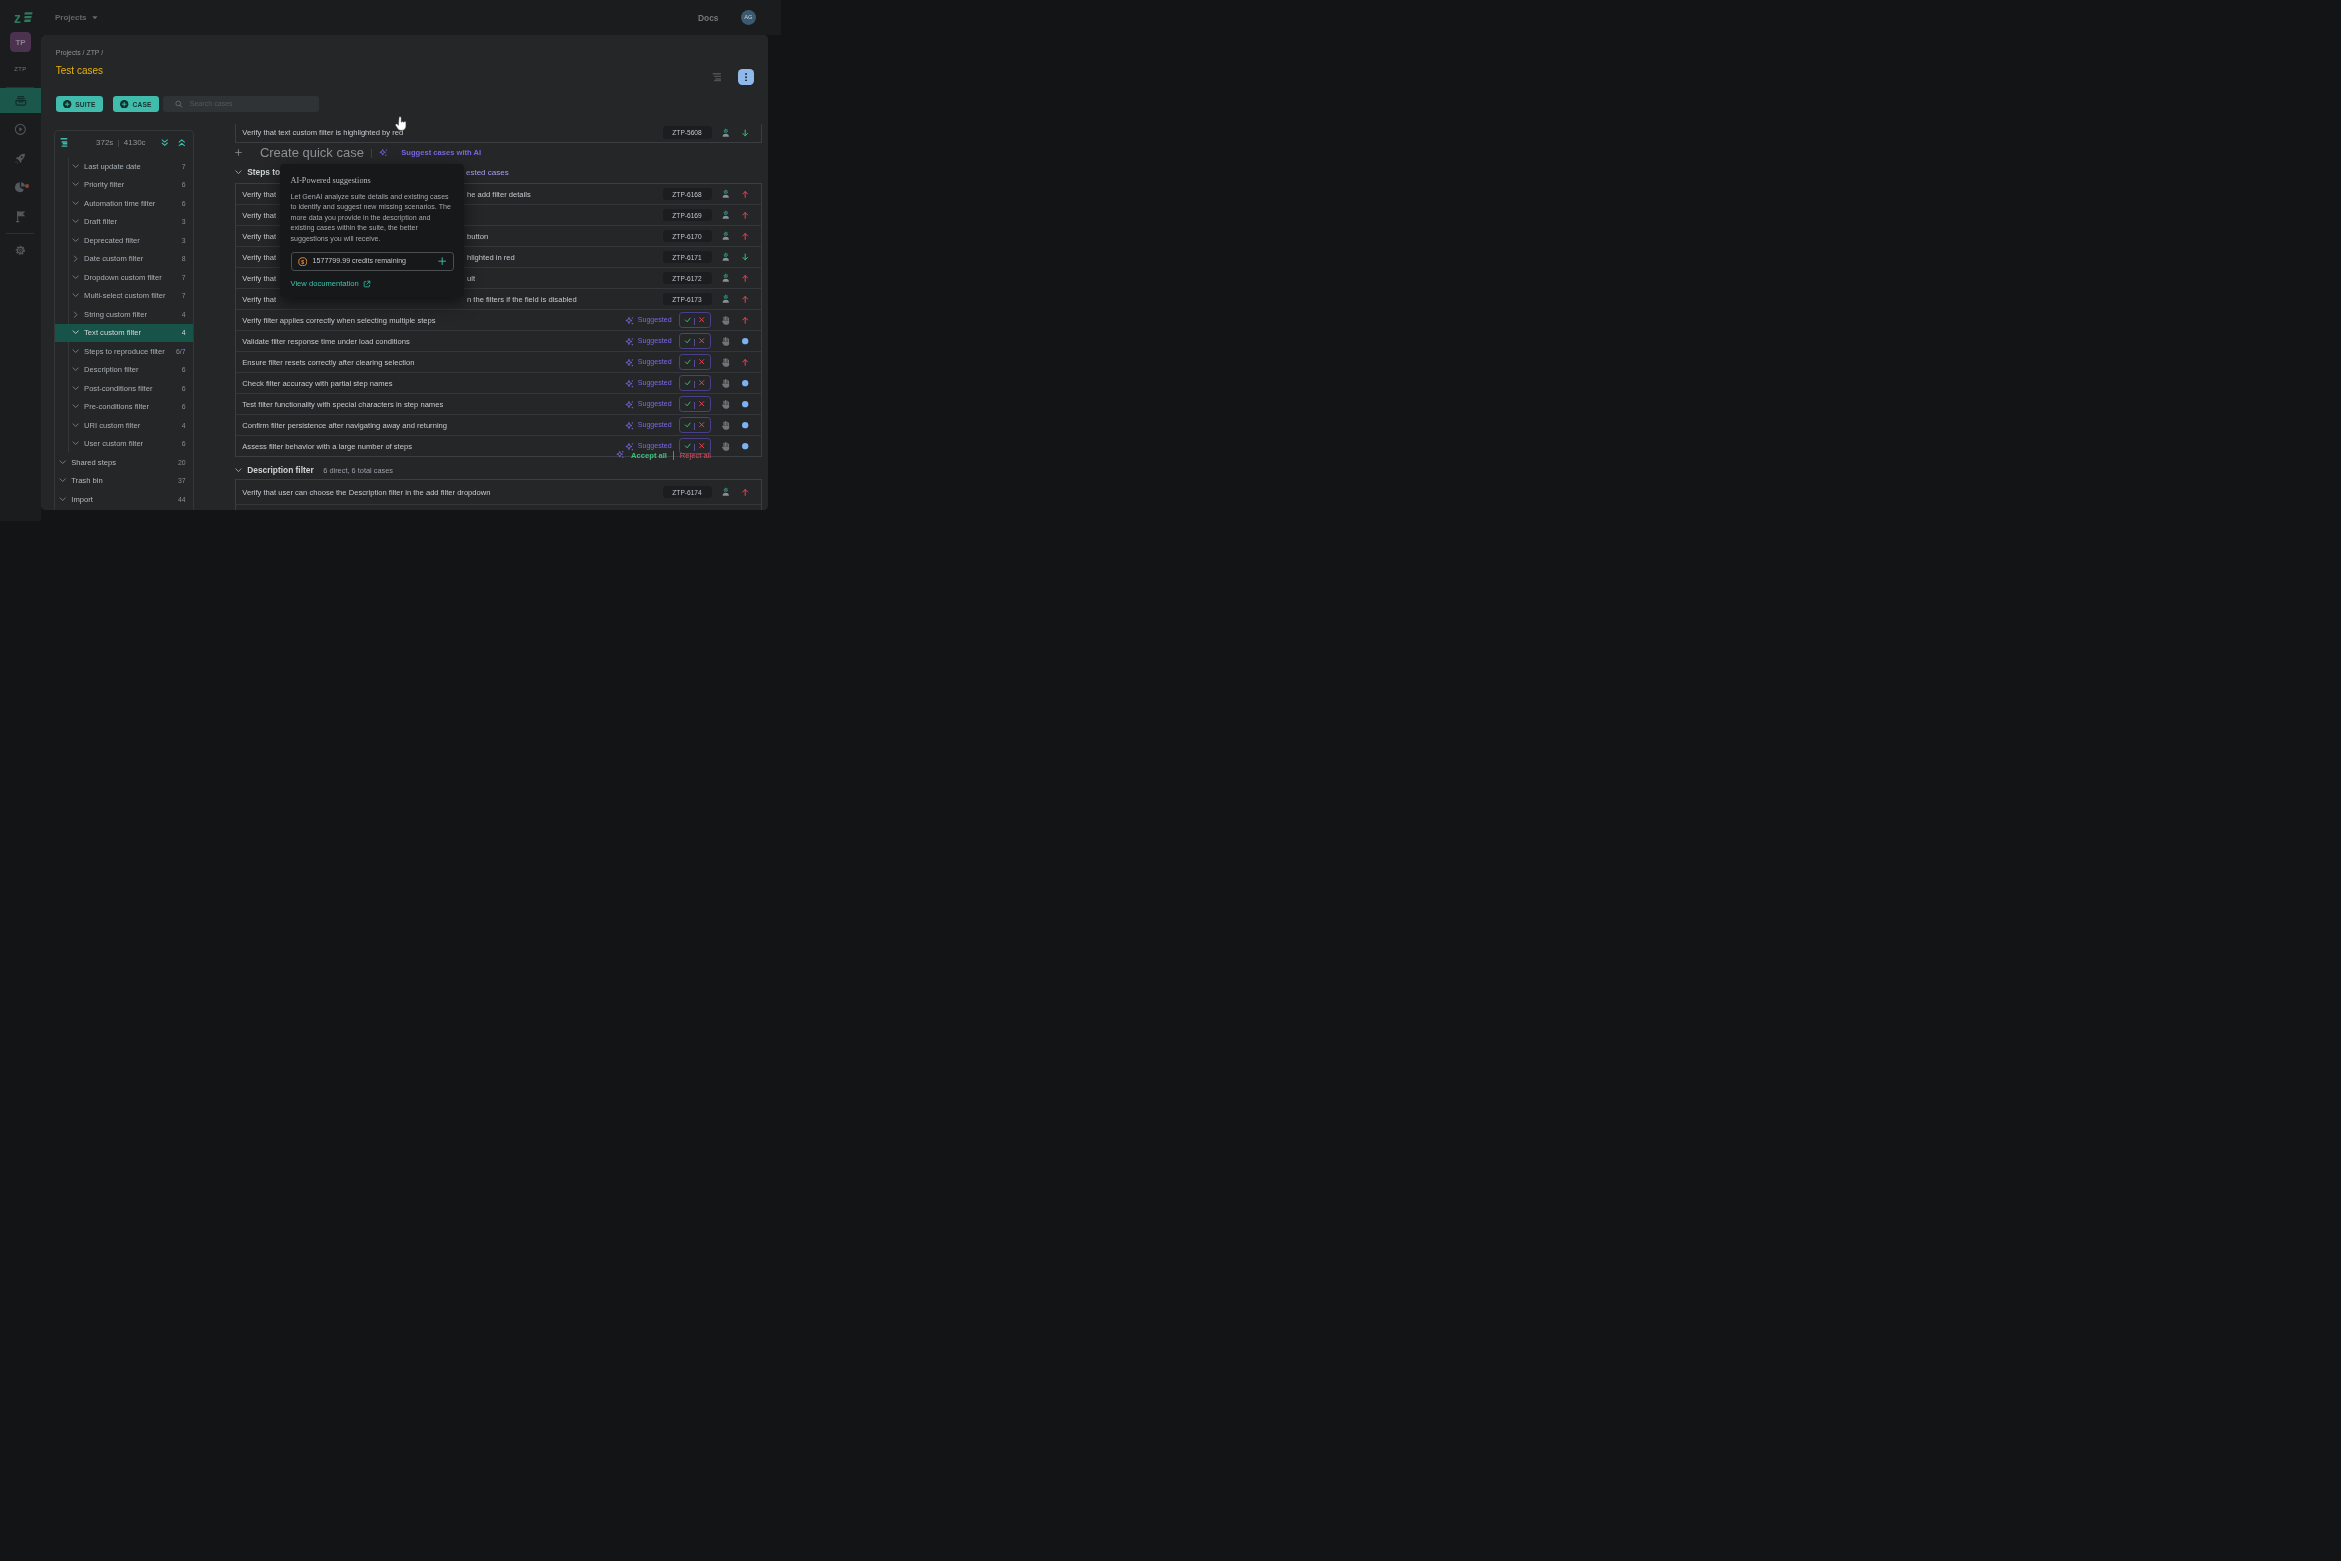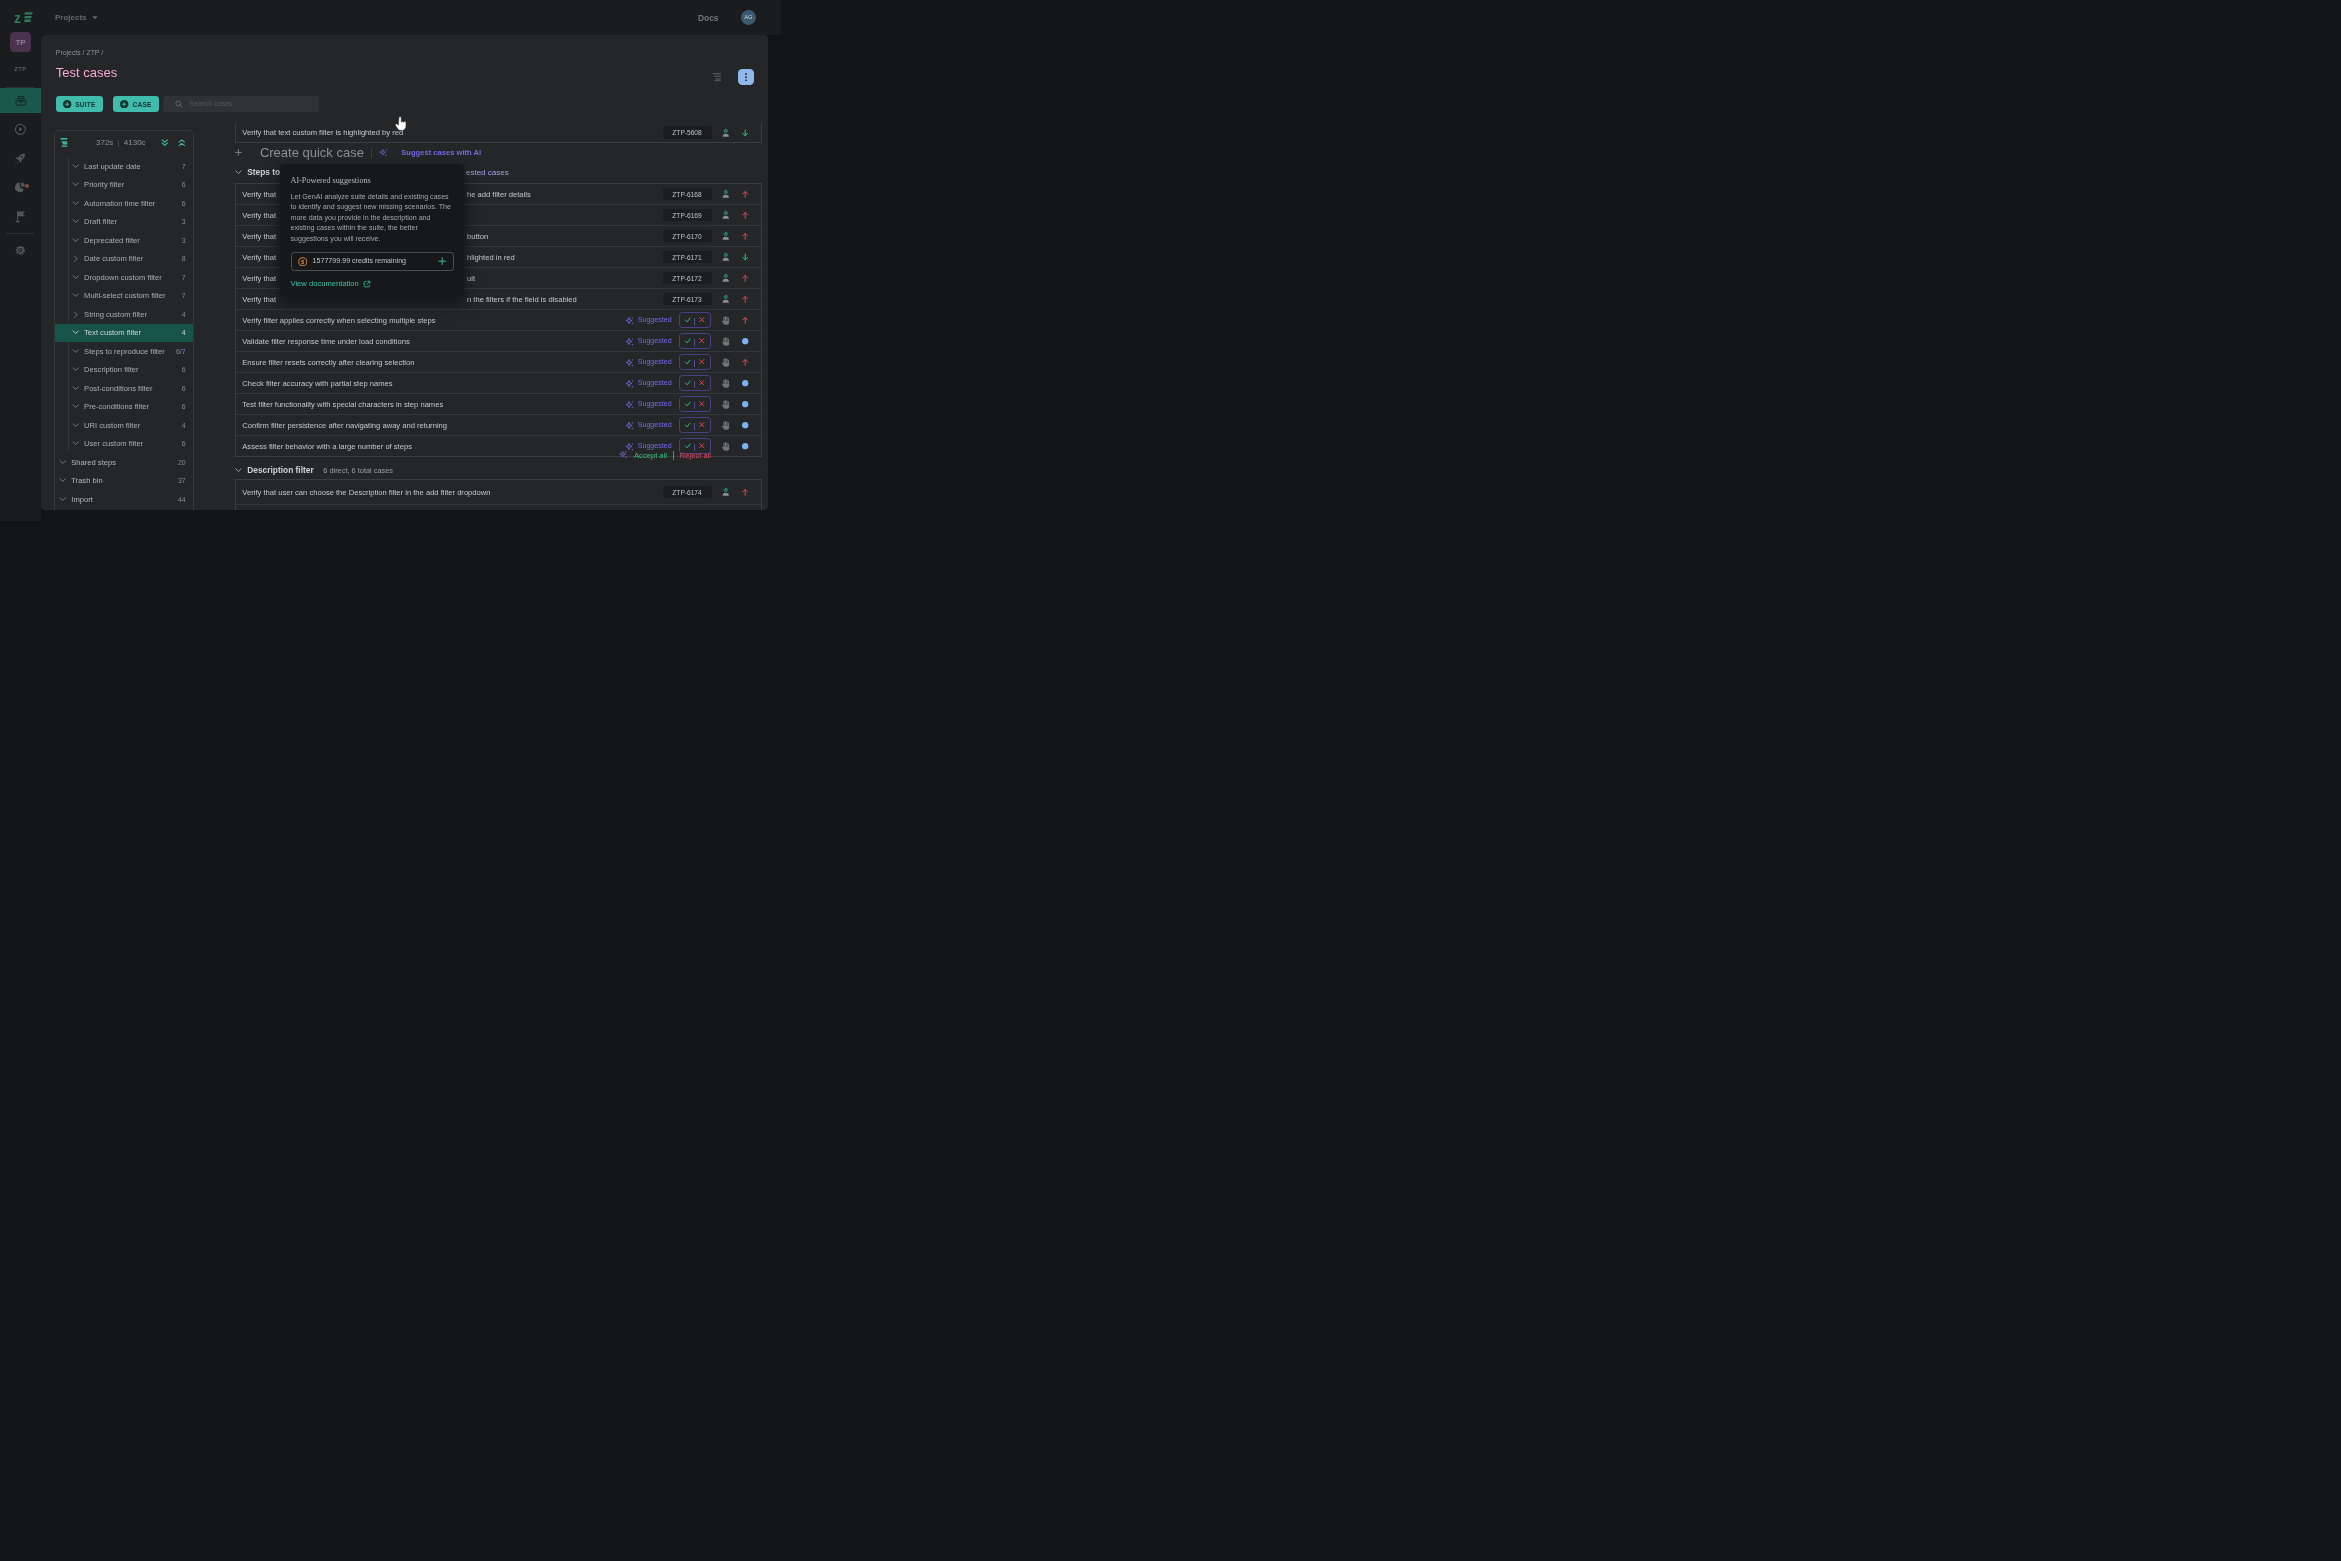--- a/index.html
+++ b/index.html
@@ -16,21 +16,21 @@
   #proj-tile{left:10px;top:32px;width:21px;height:20px;border-radius:4.2px;background:#4b3350;color:#8f7f95;font-weight:700;font-size:8px;display:flex;align-items:center;justify-content:center;}
   #proj-code{left:0;top:66px;width:41px;text-align:center;color:#6f7478;font-size:5.8px;letter-spacing:0.5px;}
   .rail-div{left:6.3px;width:28px;height:0.5px;background:#2e3134;}
   #rail-active{left:0;top:88px;width:41px;height:25px;background:#1c574c;display:flex;align-items:center;justify-content:center;}
   .rail-ic{left:0;width:41px;display:flex;justify-content:center;color:#53585d;}
   #pie-dot{left:25px;top:184px;width:4.2px;height:4.2px;border-radius:50%;background:#8a4436;}
 
   
   #panel{left:41px;top:35px;width:727px;height:475px;background:#242628;border-radius:4.2px;overflow:hidden;}
   #breadcrumb{left:14.8px;top:13.7px;color:#8d9398;font-size:6.9px;}
-  #page-title{left:14.8px;top:29.5px;color:#f9a8d4;font-size:13px;}
+  #page-title{left:14.8px;top:29.5px;color:#eab308;font-size:10px;}
   #hdr-list-icon{left:670px;top:37px;}
   #kebab-btn{left:697px;top:34px;width:16px;height:16px;border-radius:4.2px;background:#8fb9ea;display:flex;align-items:center;justify-content:center;}
   .btn{top:61px;height:16.4px;border-radius:3.2px;background:#3fbcab;color:#173330;font-weight:700;font-size:6.6px;letter-spacing:0.2px;display:flex;align-items:center;gap:3.7px;padding:0 7.4px;}
   #btn-suite{left:14.8px;}
   #btn-case{left:72px;}
   #search{left:122px;top:61px;width:156px;height:16.4px;border-radius:3.2px;background:#2f3336;display:flex;align-items:center;gap:4.7px;padding:0 12px;box-sizing:border-box;}
   #search input{background:transparent;border:none;outline:none;color:#9ea3a7;font-size:7.1px;width:121px;font-family:"Liberation Sans",sans-serif;}
   #search input::placeholder{color:#54585c;}
 
   
@@ -65,21 +65,21 @@
   #quick-line .suggest{color:#7668e0;font-weight:700;font-size:7.6px;display:flex;align-items:center;gap:13px;}
   #sec1-head{left:194px;top:130px;width:527px;height:14.8px;display:flex;align-items:center;gap:5.3px;}
   .sec-title{color:#ced3d6;font-size:8.4px;font-weight:700;}
   .sec-meta{color:#9ba1a7;font-size:7.4px;margin-left:4.2px;}
   #sec1-link{position:absolute;left:231px;top:0;height:14.8px;display:flex;align-items:center;color:#a89df2;font-size:8px;font-weight:500;}
   #cases-box{left:194px;top:148px;width:527px;border:0.5px solid #3a3d41;box-sizing:border-box;}
   .sug-label{color:#7a68ea;font-size:7.1px;margin:0 7.4px 0 4.2px;}
   .actbox{width:29.5px;height:13.7px;border:0.5px solid #4b3f8c;border-radius:3.2px;display:flex;align-items:center;justify-content:center;gap:2.6px;flex:0 0 auto;}
   .actbox .dv{color:#7a68ea;font-size:6.9px;}
   #bulk-line{left:194px;top:412px;width:527px;height:16px;display:flex;align-items:center;justify-content:flex-end;gap:5.3px;padding-right:51px;box-sizing:border-box;}
-  #bulk-line .acc{color:#3ac37c;font-size:7.6px;font-weight:400;}
+  #bulk-line .acc{color:#3ac37c;font-size:7.6px;font-weight:700;}
   #bulk-line .vsep{color:#9a8ff0;}
   #bulk-line .rej{color:#e0475c;font-size:7.6px;font-weight:500;}
   #sec2-head{left:194px;top:428px;width:527px;height:14.8px;display:flex;align-items:center;gap:5.3px;}
   #cases2-box{left:194px;top:444px;width:527px;height:42px;border:0.5px solid #3a3d41;border-bottom:none;box-sizing:border-box;}
   .partial-row{height:17px;display:flex;align-items:center;border-top:0.5px solid #33363a;padding-left:6.3px;}
 
   
   #popup{left:239px;top:129px;width:184px;height:133px;background:#17181a;border-radius:4.2px;box-shadow:0 5.3px 16px rgba(0,0,0,.55);z-index:50;padding:10.5px;box-sizing:border-box;}
   #popup h3{margin:1.1px 0 7.4px;font-size:8.2px;font-weight:500;color:#b6bbc0;font-family:Liberation Serif, serif;}
   #popup .body{font-size:7.1px;line-height:10.5px;color:#a3a8ad;}

